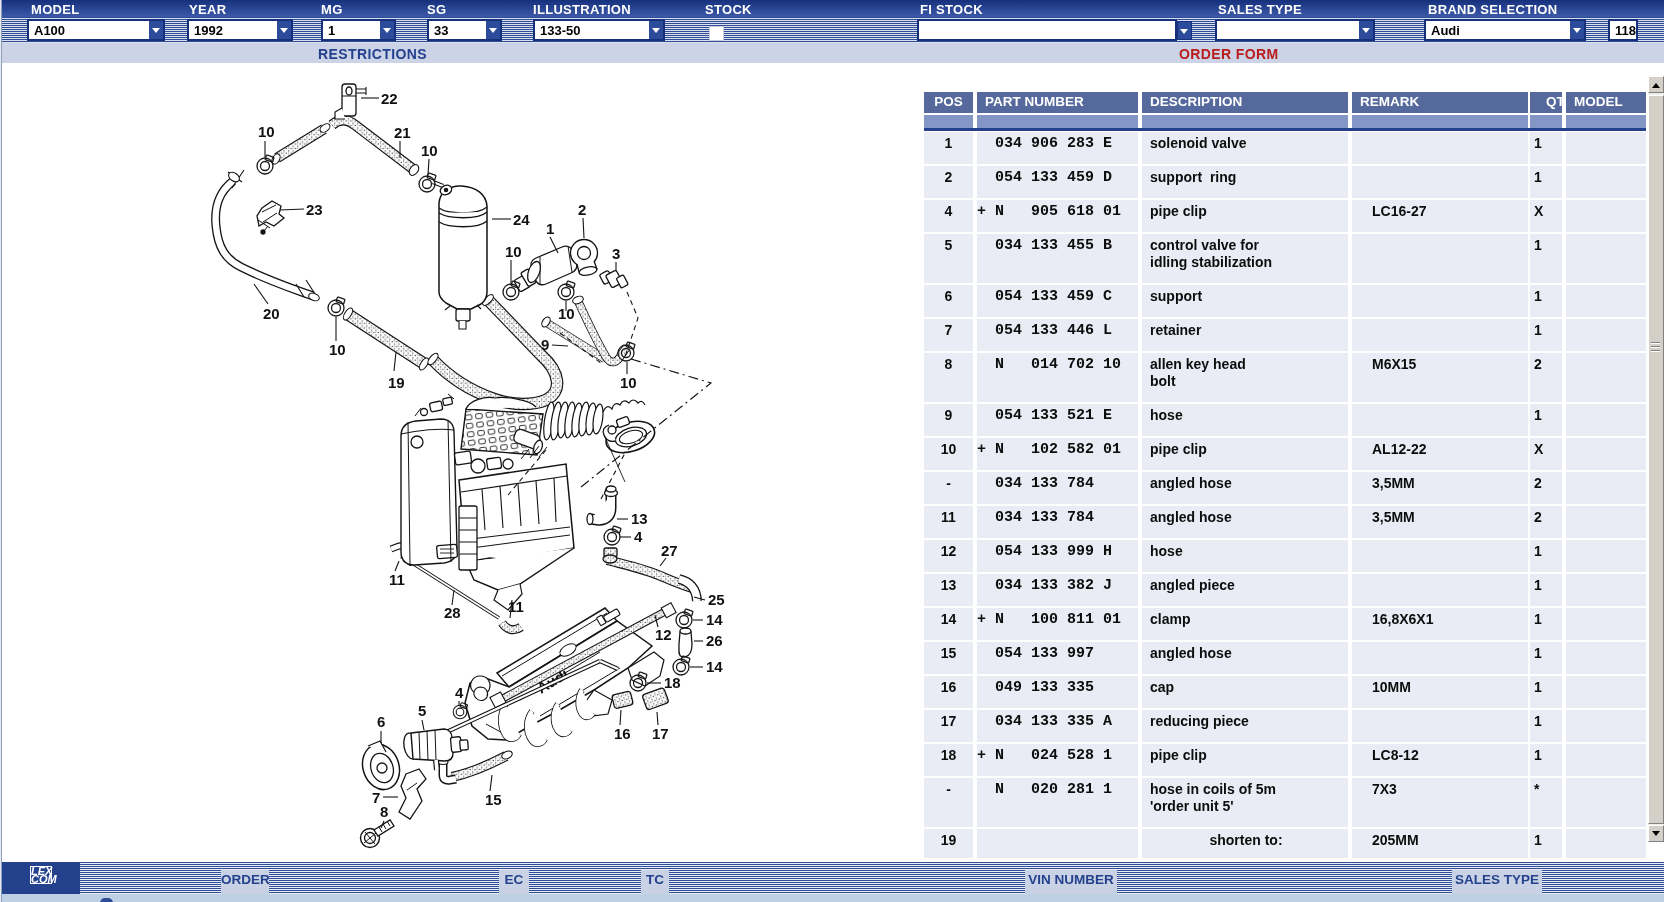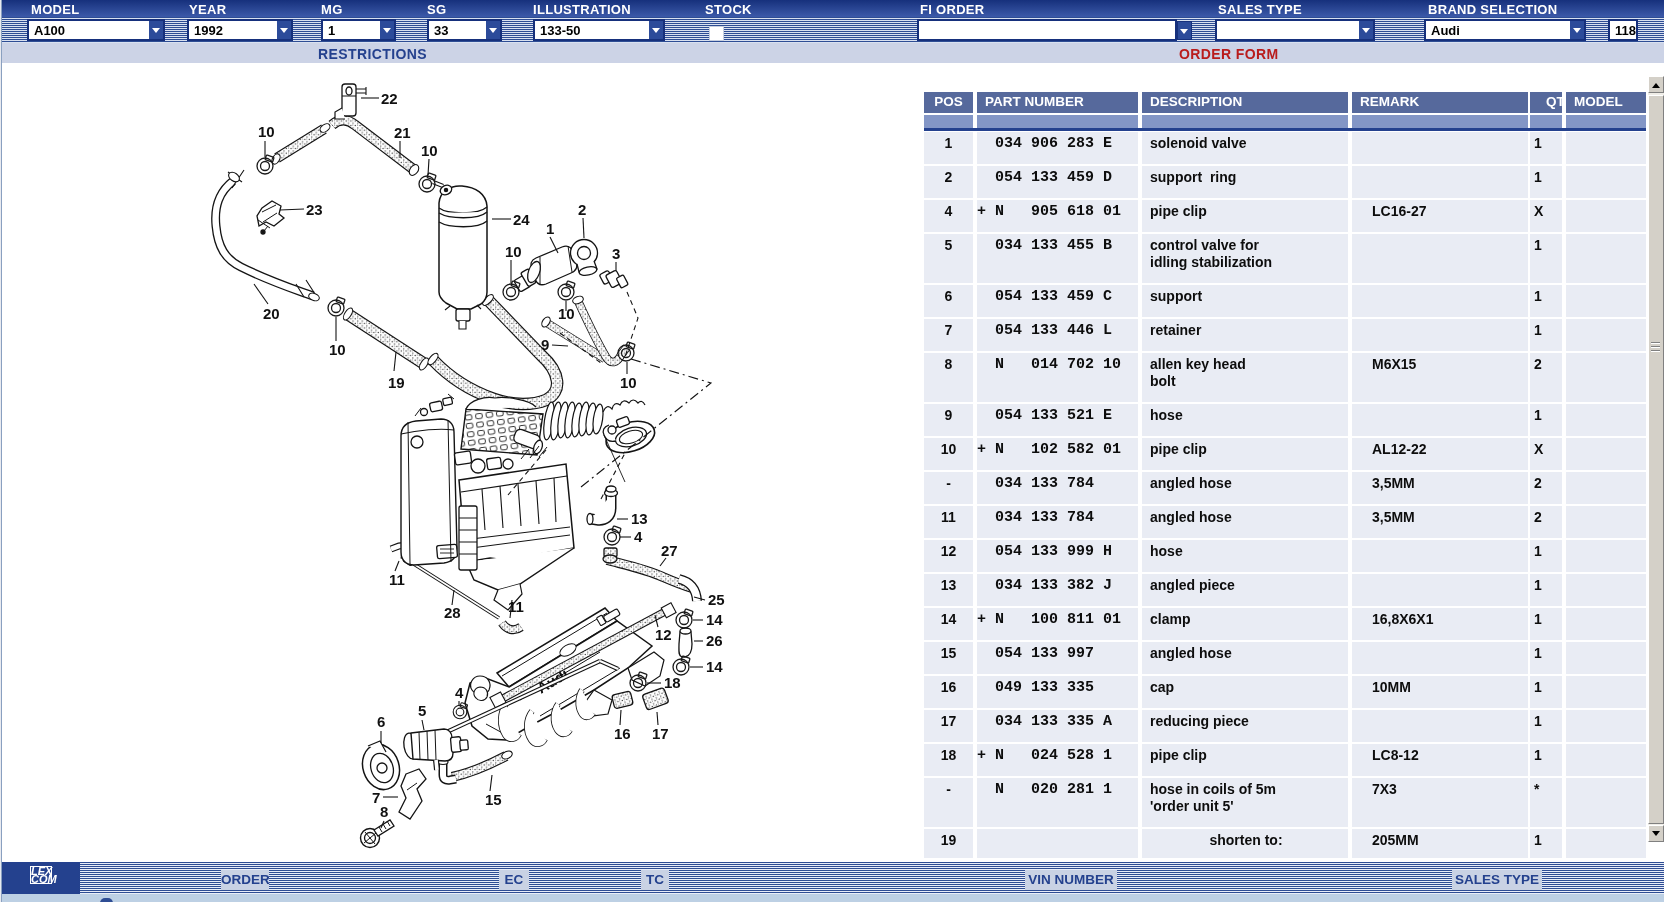--- a/index.html
+++ b/index.html
@@ -3,21 +3,21 @@
 *{margin:0;padding:0;box-sizing:border-box}
 html,body{width:1664px;height:902px;overflow:hidden}
 body{position:relative;background:#fff;font-family:"Liberation Sans",sans-serif;-webkit-font-smoothing:antialiased}
 .abs{position:absolute}
 .lbl{position:absolute;color:#fff;font-weight:700;font-size:13px;top:2px;letter-spacing:.3px}
 .dd{position:absolute;top:19px;height:22px;background:#fff;border:2px solid #16307c;font-weight:700;font-size:13px;color:#000;padding:2px 0 0 5px}
 .arr{position:absolute;right:0;top:0;width:15px;height:18px;background:#2c4b9a;border-left:1px solid #fff}
 .arr:after{content:"";position:absolute;left:3px;top:7px;border:4.5px solid transparent;border-top:5px solid #fff}
 .arrbox{position:absolute;top:21px;width:15px;height:19px;background:#2c4b9a;border:1px solid #16307c}
 .arrbox:after{content:"";position:absolute;left:2px;top:7px;border:4.5px solid transparent;border-top:5px solid #fff}
-.btl{color:#24418e;font-weight:700;font-size:13.5px;background:#c9d2e4;position:absolute;top:870px;height:20px;text-align:center;padding-top:2px}
+.btl{color:#24418e;font-weight:700;font-size:13.5px;background:#c9d2e4;position:absolute;top:870px;height:32px;text-align:center;padding-top:2px}
 .hcell{position:absolute;top:0;height:21px;background:#56699c;color:#fff;font-weight:700;font-size:13.5px;padding:2px 0 0 8px}
 .scell{position:absolute;top:23px;height:13px;background:#8396c6}
 .row{position:absolute;width:722px}
 .cell{position:absolute;top:0;height:100%;background:#e9ecf4;color:#0d0d0d}
 .pos{left:0;width:49px;text-align:center;font-weight:700;font-size:14px;padding-top:3px}
 .pn{left:53px;width:161px;font-family:"Liberation Mono",monospace;font-weight:700;font-size:15px;white-space:pre;padding-top:3px}
 .de{left:218px;width:206px;font-weight:700;font-size:14px;padding:3px 6px 0 8px;line-height:17px}
 .re{left:428px;width:176px;font-weight:700;font-size:14px;padding:3px 0 0 20px}
 .qt{left:606px;width:32px;font-weight:700;font-size:14px;padding:3px 0 0 4px}
 .mo{left:642px;width:80px}
@@ -27,21 +27,21 @@
 
 <div class="abs" style="left:0;top:0;width:1664px;height:17px;background:linear-gradient(#16307c,#3c5aa9)"></div>
 <div class="abs" style="left:0;top:17px;width:1664px;height:26px;background:repeating-linear-gradient(#2e4d94 0 1px,#d9e1f0 1px 2px)"></div>
 <div class="abs" style="left:0;top:43px;width:1664px;height:20px;background:#ccd3e6"></div>
 <span class="lbl" style="left:31px">MODEL</span>
 <span class="lbl" style="left:189px">YEAR</span>
 <span class="lbl" style="left:321px">MG</span>
 <span class="lbl" style="left:427px">SG</span>
 <span class="lbl" style="left:533px">ILLUSTRATION</span>
 <span class="lbl" style="left:705px">STOCK</span>
-<span class="lbl" style="left:920px">FI ORDER</span>
+<span class="lbl" style="left:920px">FI STOCK</span>
 <span class="lbl" style="left:1218px">SALES TYPE</span>
 <span class="lbl" style="left:1428px">BRAND SELECTION</span>
 <div class="dd" style="left:27px;width:138px">A100<div class="arr"></div></div>
 <div class="dd" style="left:187px;width:106px">1992<div class="arr"></div></div>
 <div class="dd" style="left:321px;width:75px">1<div class="arr"></div></div>
 <div class="dd" style="left:427px;width:75px">33<div class="arr"></div></div>
 <div class="dd" style="left:533px;width:132px">133-50<div class="arr"></div></div>
 <div class="abs" style="left:709px;top:26px;width:15px;height:15px;background:#fff;border:1px solid #c8d0e0"></div>
 <div class="dd" style="left:917px;width:260px"></div>
 <div class="arrbox" style="left:1177px"></div>

